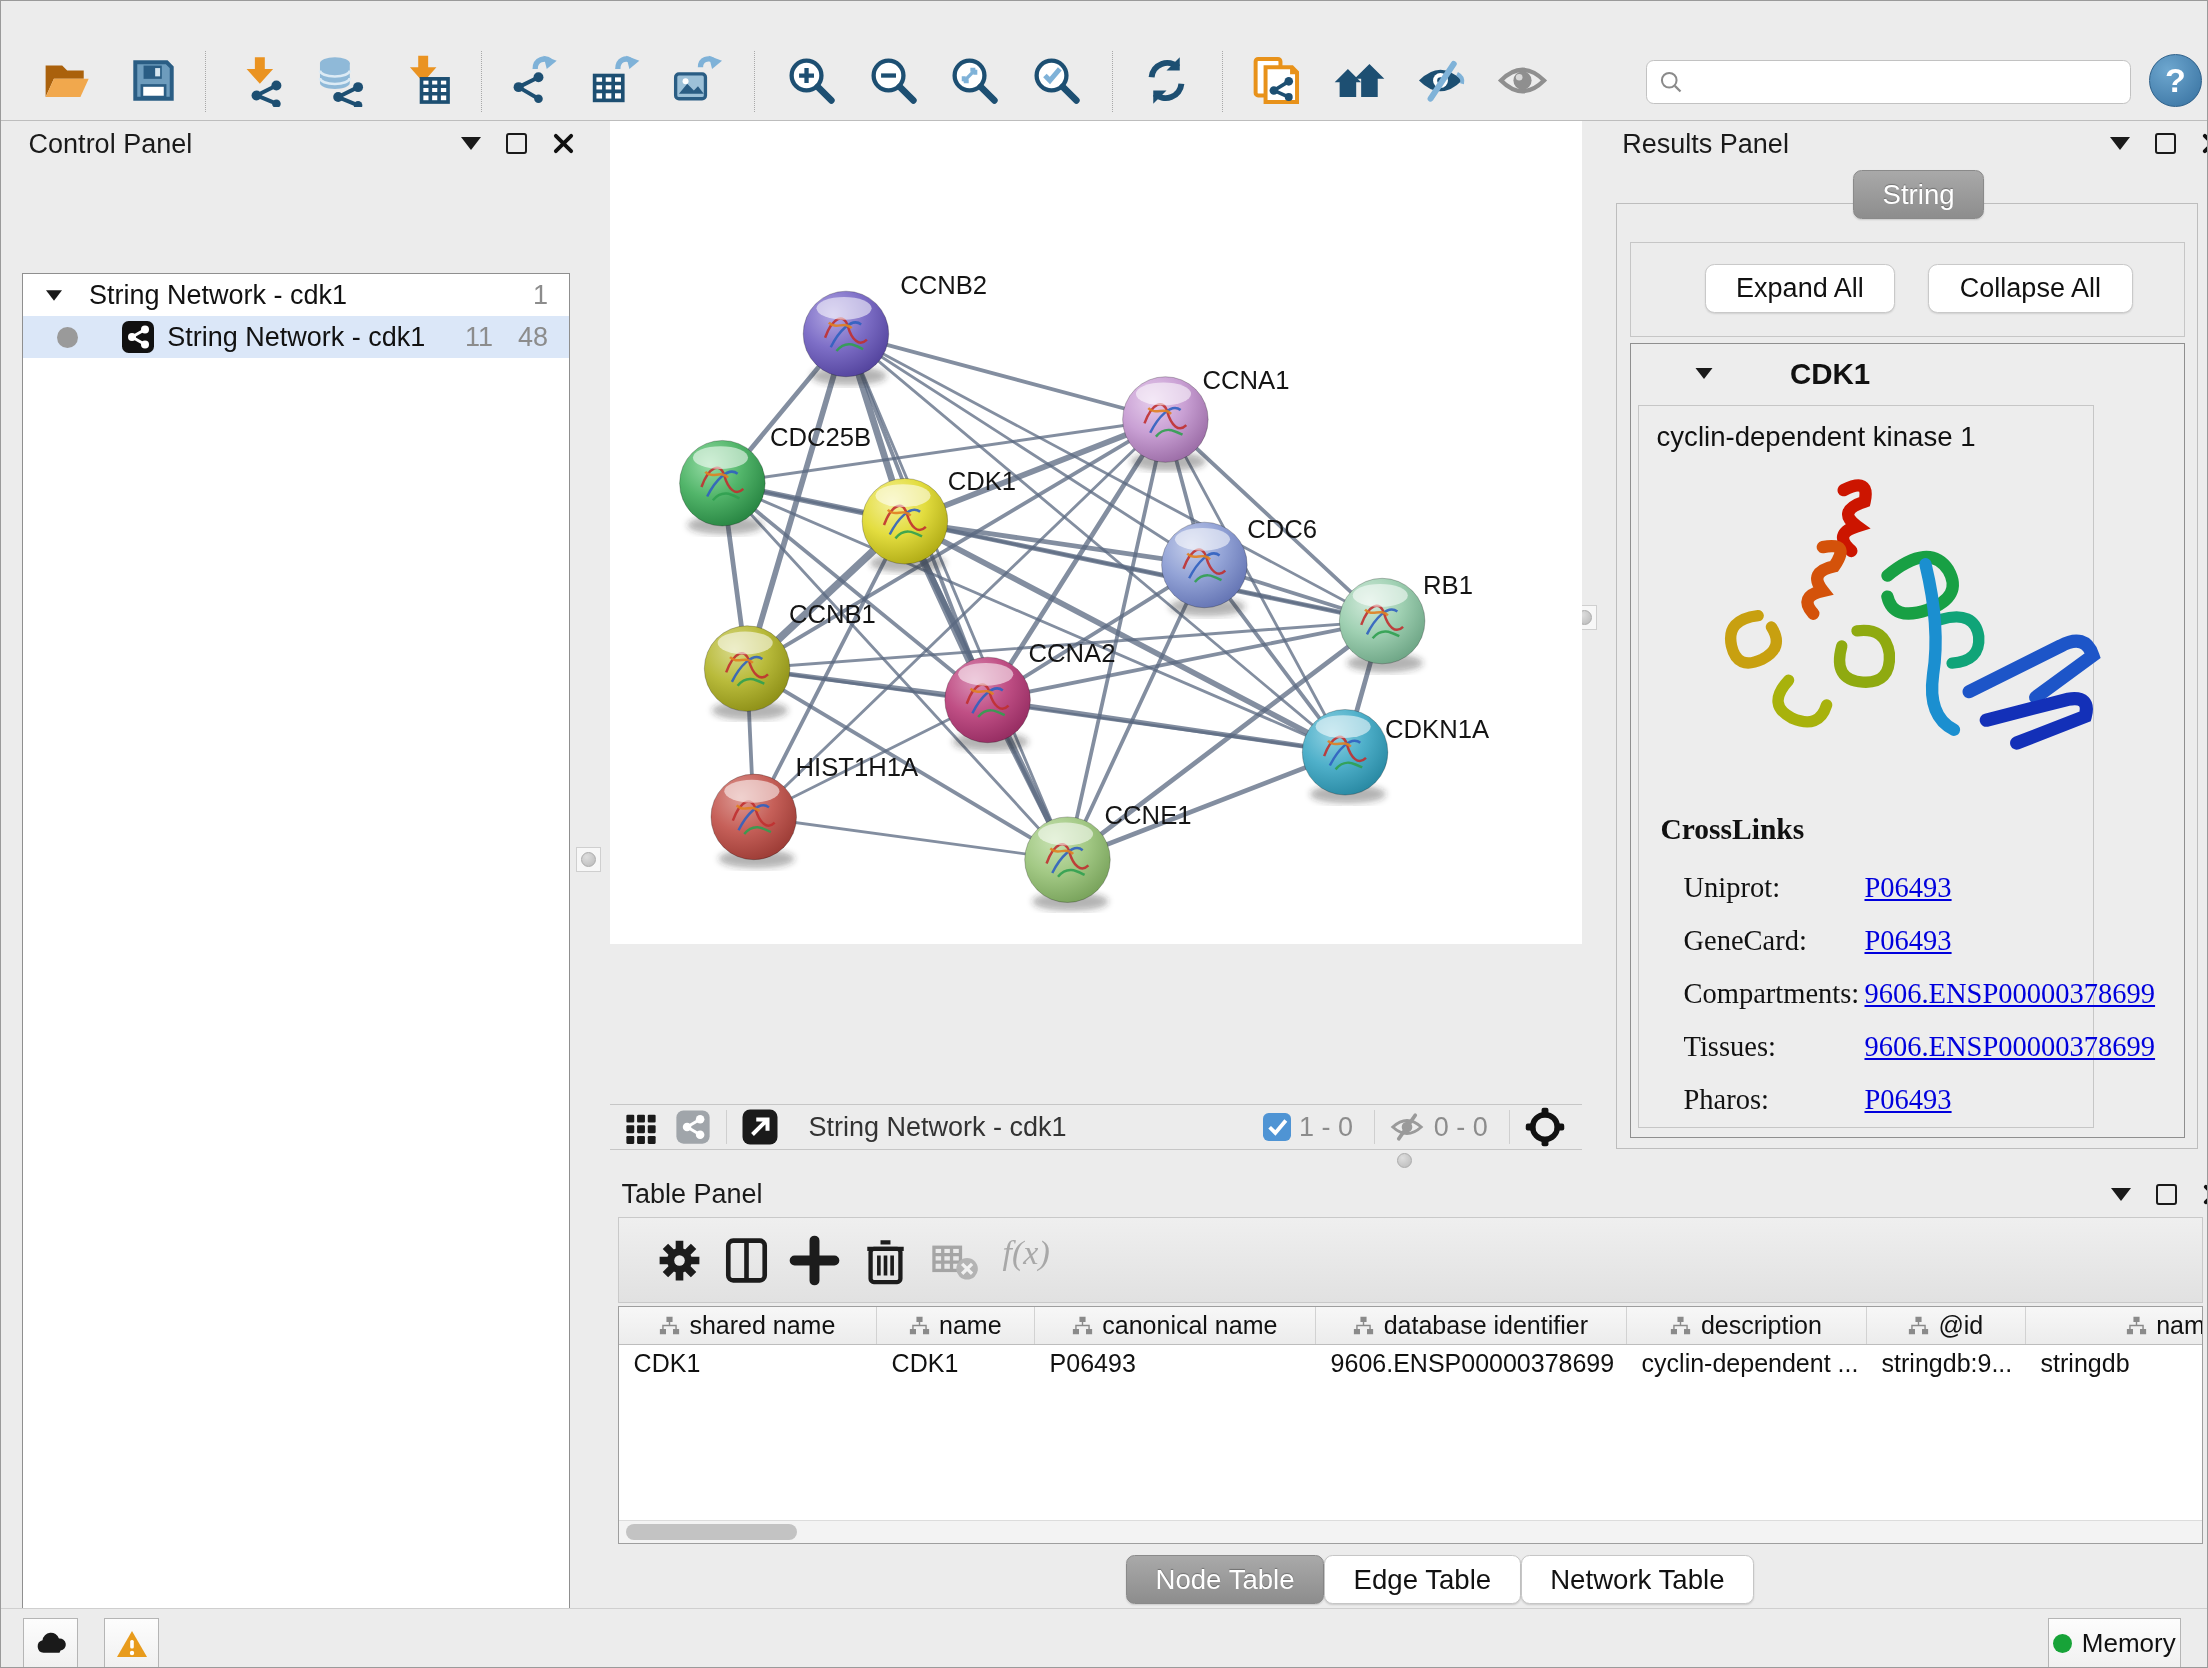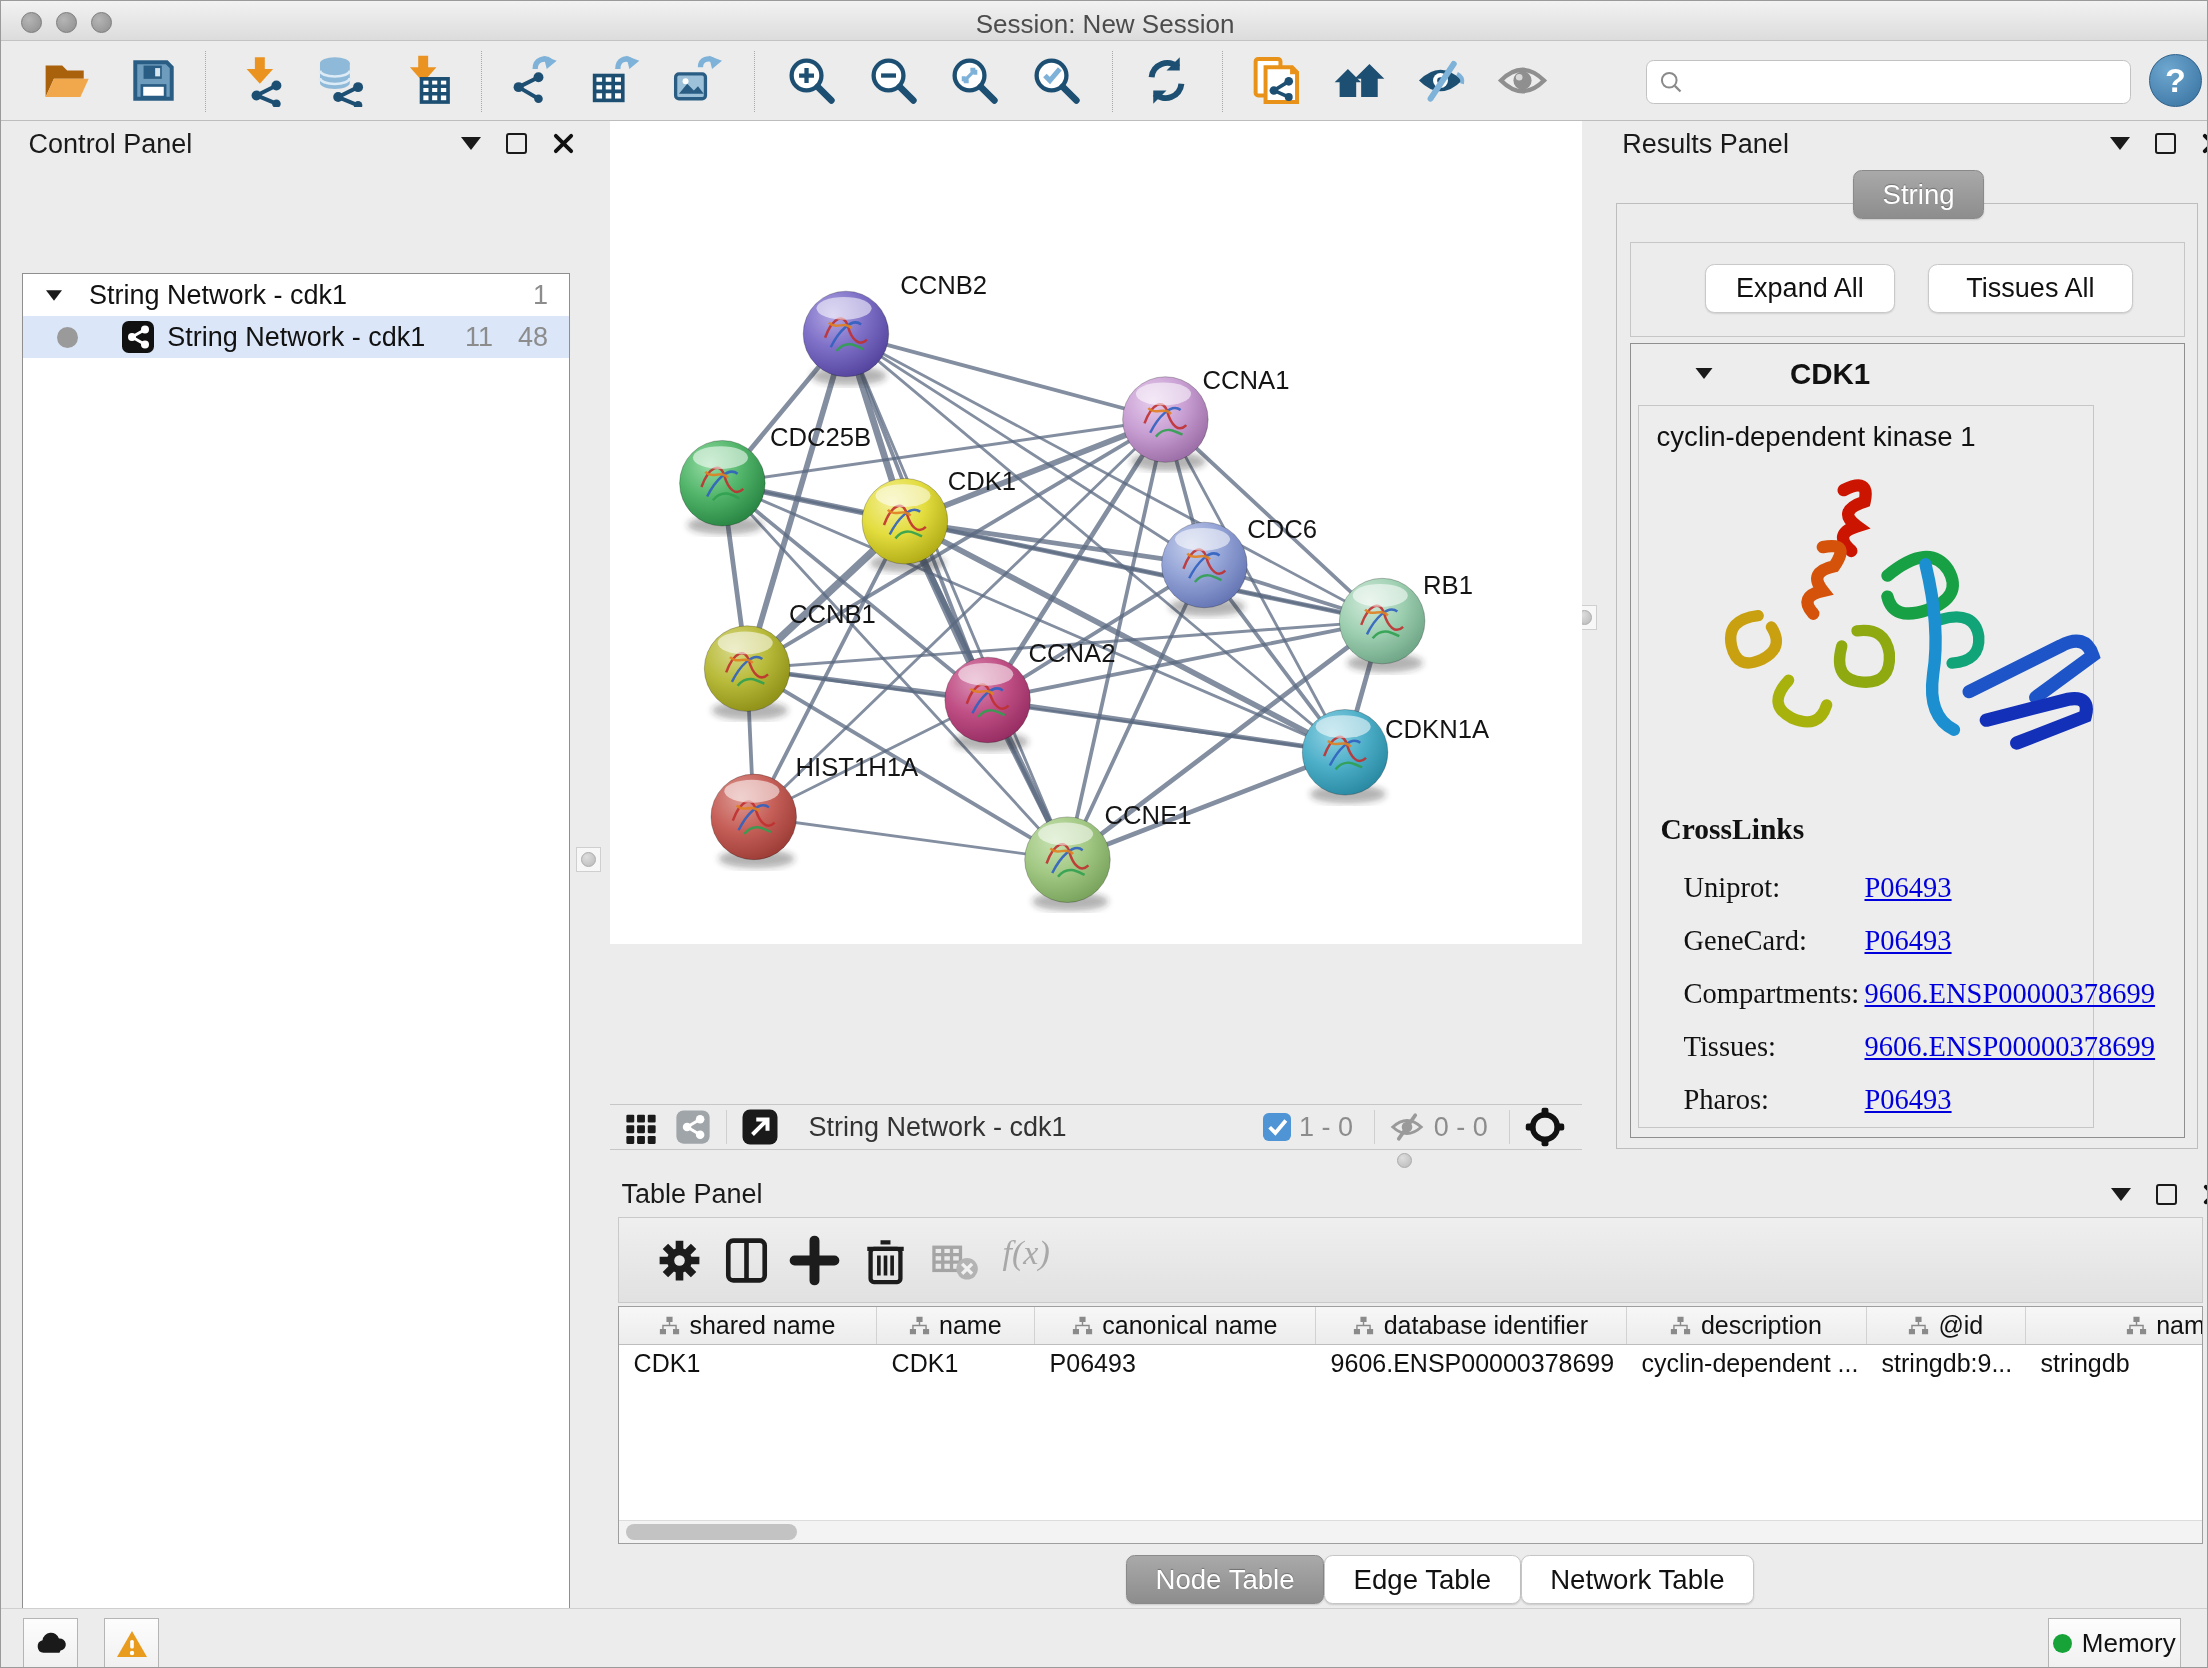--- a/index.html
+++ b/index.html
@@ -100,26 +100,20 @@
     border:1.9px solid #b5b5b5; display:flex; align-items:center; justify-content:center; cursor:pointer; }
   .mem-dot { width:19px; height:19px; border-radius:50%; background:#17a338; margin-right:9.5px; }
   .sb-mem-label { font-size:26px; color:#111; }
   text.nodelabel { font-size:27px; fill:#141414; font-family:"Liberation Sans",sans-serif; }
 </style>
 </head>
 <body>
 
 <div class="window">
 
-  <div class="titlebar">
-    <div class="tlight" style="left:20px"></div>
-    <div class="tlight" style="left:55px"></div>
-    <div class="tlight" style="left:90px"></div>
-    <div class="title-text">Session: New Session</div>
-  </div>
 
   <div class="toolbar">
     <button class="tbtn" style="left:38px">
       <svg viewBox="0 0 32 32">
           <path d="M4 7h10l3 3h10v5H9L4 26z" fill="#aa610c"></path>
           <path d="M4 26l5-11h21l-5 11z" fill="#f1a84d"></path>
         </svg>
     </button>
     <button class="tbtn" style="left:126px">
       <svg viewBox="0 0 32 32">
@@ -613,21 +607,21 @@
       <span class="pc-tri"></span>
       <span class="pc-box"></span>
       <svg class="pc-x" width="23" height="23" viewBox="0 0 24 24">
           <path d="M4 4l16 16M20 4L4 20" stroke="#111" stroke-width="4" stroke-linecap="round"></path>
         </svg>
     </div>
     <div class="tab sel" style="position:absolute;left:245px;top:49px;z-index:2">String</div>
     <div class="rp-outer">
       <div class="rp-btnbox">
         <button class="rp-btn" style="left:74px;width:190px">Expand All</button>
-        <button class="rp-btn" style="left:297px;width:205px">Tissues All</button>
+        <button class="rp-btn" style="left:297px;width:205px">Collapse All</button>
       </div>
       <div class="rp-listbox">
         <div class="rp-entry-hdr">
           <span class="pc-tri" style="margin-left:63px;transform:scale(.85)"></span>
           <span class="gene">CDK1</span>
         </div>
         <div class="rp-entry-body">
           <div class="rp-desc">cyclin-dependent kinase 1</div>
           <svg class="ribbon" width="409" height="328" viewBox="0 0 430 345">
             <g fill="none" stroke-linecap="round">

